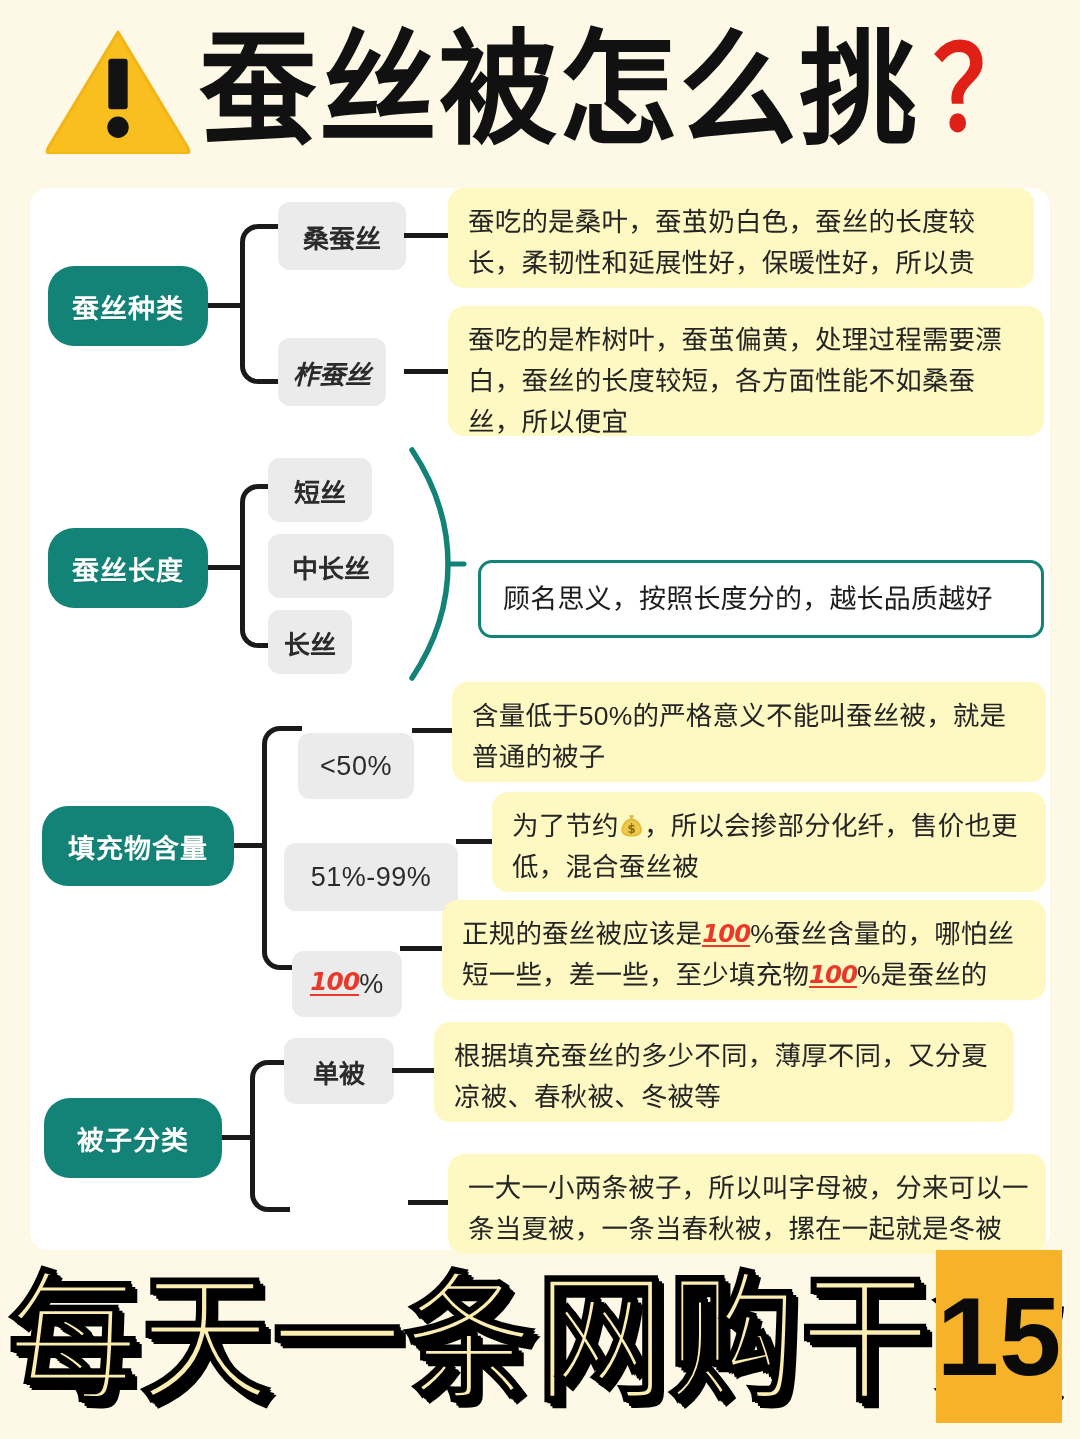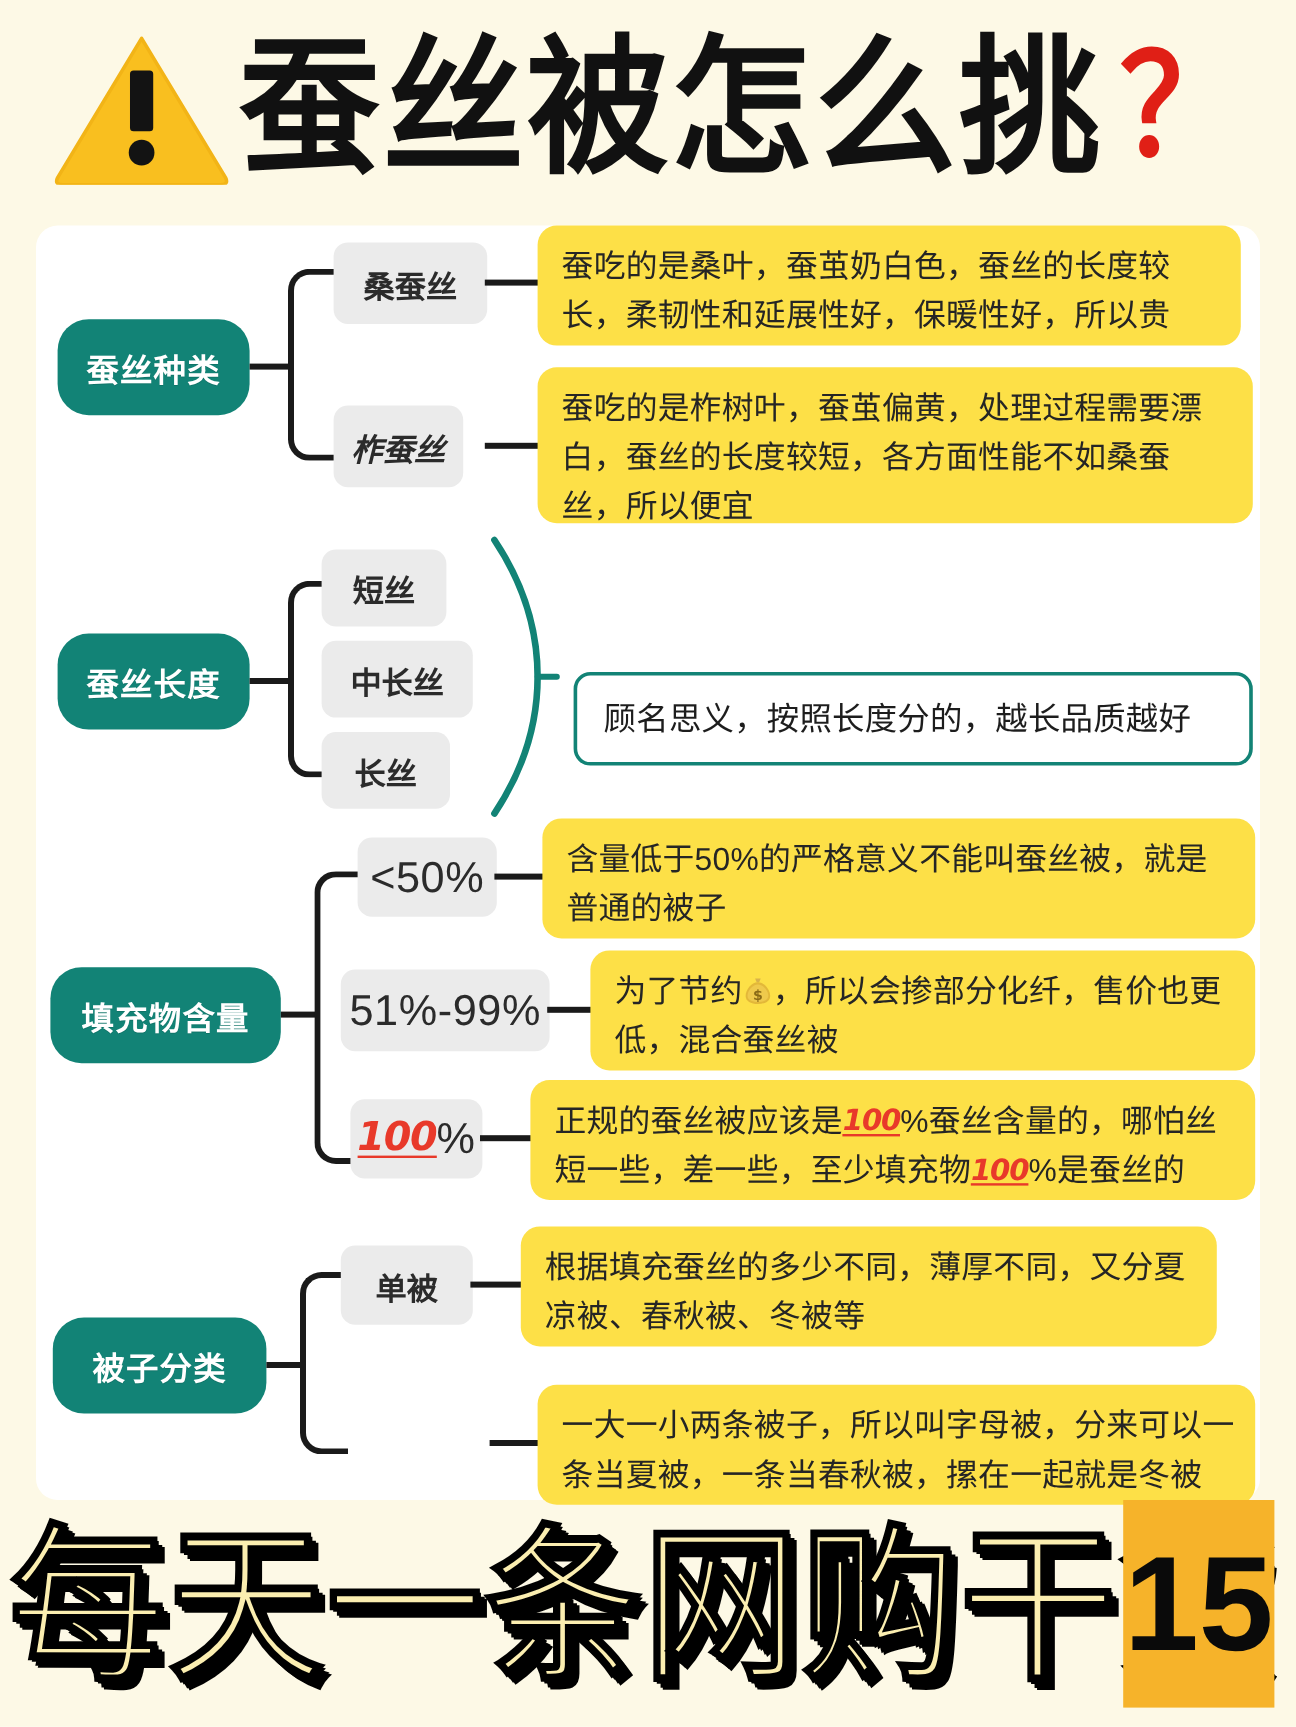--- a/index.html
+++ b/index.html
@@ -94,25 +94,25 @@
     border-radius: 12px;
     color: #2b2b2b;
     font-size: 26px;
     font-weight: 600;
     display: flex;
     align-items: center;
     justify-content: center;
     box-sizing: border-box;
     white-space: nowrap;
   }
-  .pill.num { font-size: 36px; font-weight: 500; letter-spacing: .5px; }
+  .pill.num { font-size: 27px; font-weight: 500; letter-spacing: .5px; margin-top: 35px; }
 
   .desc {
     position: absolute;
-    background: #fde047;
+    background: #fef9c3;
     border-radius: 16px;
     color: #252525;
     font-size: 26.5px;
     line-height: 1.55;
     box-sizing: border-box;
     padding: 14px 16px 14px 20px;
     letter-spacing: .2px;
   }
 
   .desc-outline {
@@ -252,21 +252,21 @@
   </div>
 
   <div class="section" style="top:268px; height:230px;">
     <div class="root-node" style="left:18px; top:72px; width:160px; height:80px;">蚕丝长度</div>
 
     <div class="conn conn-h" style="left:178px; top:109px; width:34px;"></div>
     <div class="bracket" style="left:210px; top:28px; width:36px; height:164px;"></div>
 
     <div class="pill" style="left:238px; top:2px; width:104px; height:64px;">短丝</div>
     <div class="pill" style="left:238px; top:78px; width:126px; height:64px;">中长丝</div>
-    <div class="pill" style="left:238px; top:154px; width:107px; height:64px;">长丝</div>
+    <div class="pill" style="left:238px; top:154px; width:84px; height:64px;">长丝</div>
 
     <div class="brace" style="left:368px; top:-12px;">
       <svg width="70" height="240" viewBox="0 0 70 240" xmlns="http://www.w3.org/2000/svg">
         <path d="M14 6 Q50 60 50 120 Q50 180 14 234" fill="none" stroke="#128376" stroke-width="5.5" stroke-linecap="round"></path>
         <path d="M50 120 L66 120" fill="none" stroke="#128376" stroke-width="5" stroke-linecap="round"></path>
       </svg>
     </div>
 
     <div class="desc-outline" style="left:448px; top:72px; width:566px; height:78px;">顾名思义，按照长度分的，越长品质越好</div>
   </div>

